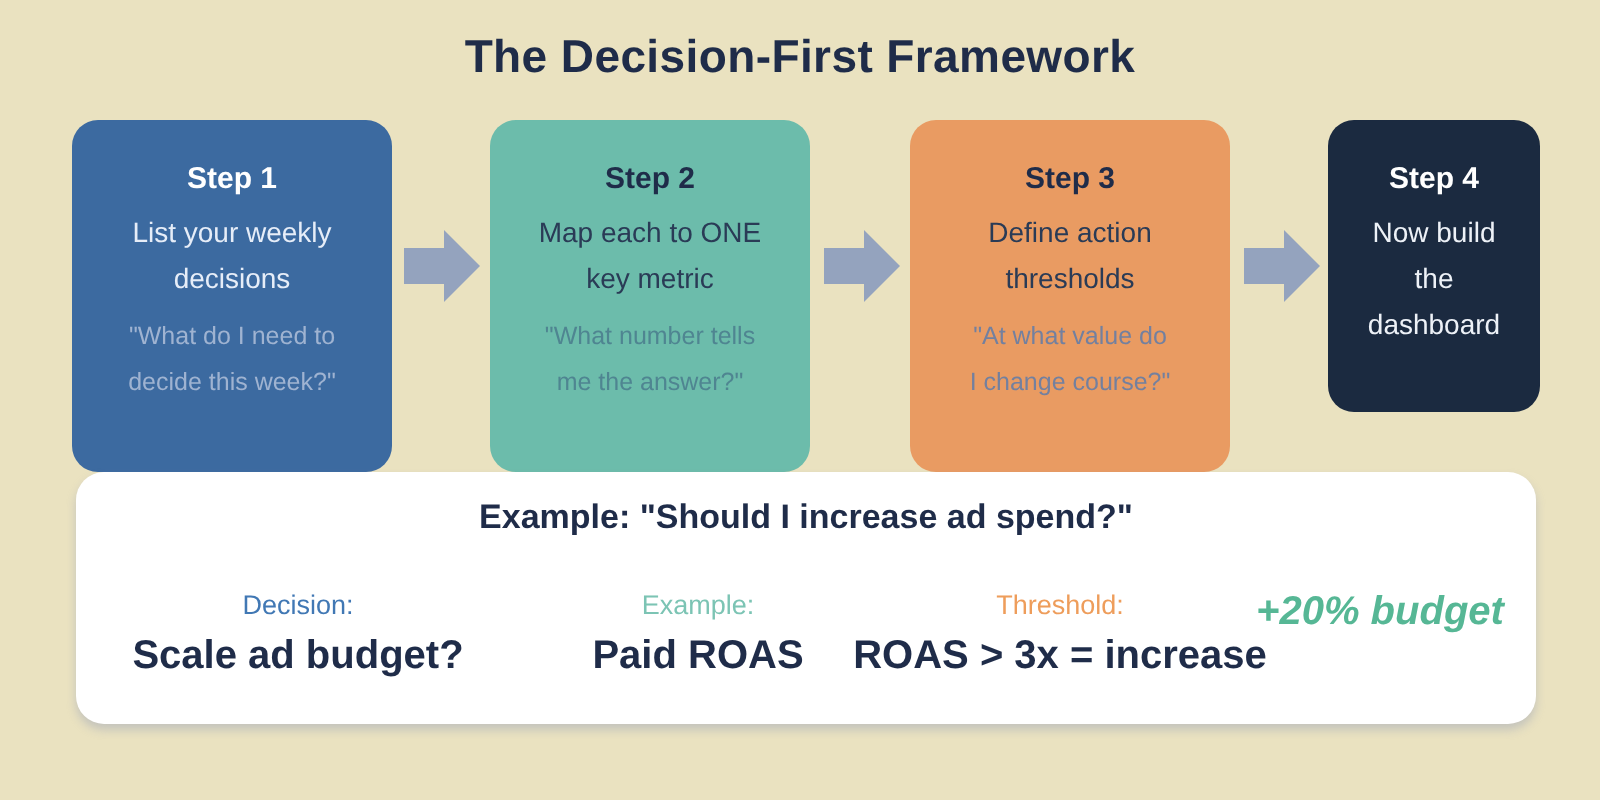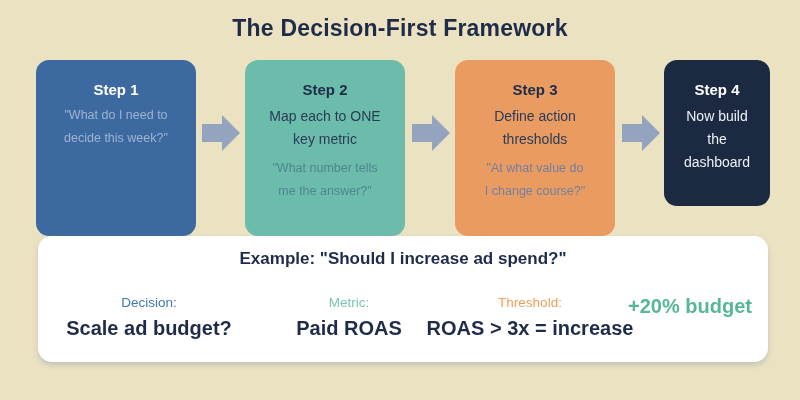--- a/index.html
+++ b/index.html
@@ -63,29 +63,31 @@
     position:absolute; top:59px; transform:translateX(-50%);
     text-align:center; white-space:nowrap;
   }
   .col-a { left:111px; } .col-b { left:311px; } .col-c { left:492px; } .col-d { left:652px; }
   .col-label { font-size:13.5px; margin-bottom:7px; }
   .col-value { font-size:20px; font-weight:bold; color:#1F2C49; }
   .col-a .col-label { color:#4178B4; }
   .col-b .col-label { color:#7CC4B4; }
   .col-c .col-label { color:#EE9D5B; }
   .col-d .col-label { color:#24344F; }
-  .col-d .col-value { color:#56B795; }
+  .col-d .col-value { color:#56B795;font-style:italic; }
 </style>
 </head>
 <body>
 
 <h1 class="page-title">The Decision-First Framework</h1>
 
 <div class="step step-a">
   <div class="step-title">Step 1</div>
+  <div class="step-body">List your weekly
+decisions</div>
   <div class="step-quote">"What do I need to
 decide this week?"</div>
 </div>
 
 <div class="arrow arrow-1">
   <span class="arrow-body"></span>
   <span class="arrow-head"></span>
 </div>
 
 <div class="step step-b">
@@ -123,21 +125,21 @@
 
 <div class="example-card">
   <div class="example-title">Example: "Should I increase ad spend?"</div>
 
   <div class="example-col col-a">
     <div class="col-label">Decision:</div>
     <div class="col-value">Scale ad budget?</div>
   </div>
 
   <div class="example-col col-b">
-    <div class="col-label">Metric:</div>
+    <div class="col-label">Example:</div>
     <div class="col-value">Paid ROAS</div>
   </div>
 
   <div class="example-col col-c">
     <div class="col-label">Threshold:</div>
     <div class="col-value">ROAS &gt; 3x = increase</div>
   </div>
 
   <div class="example-col col-d">
     <div class="col-value">+20% budget</div>

